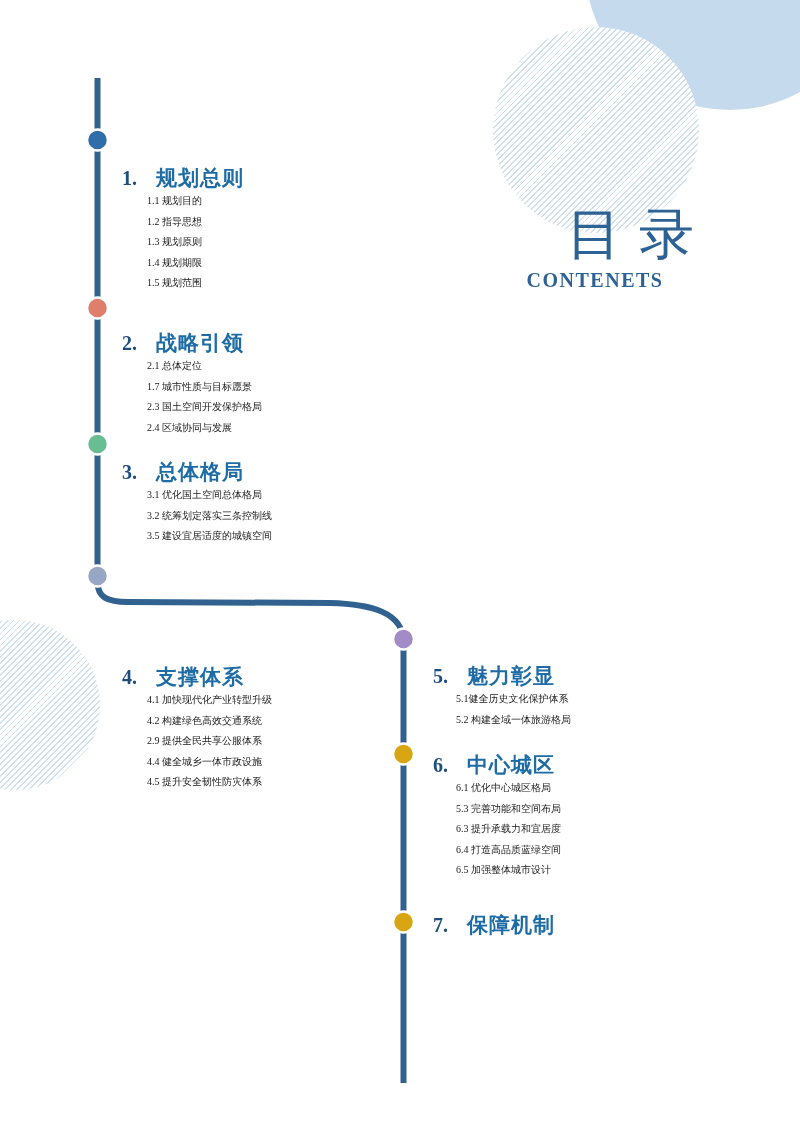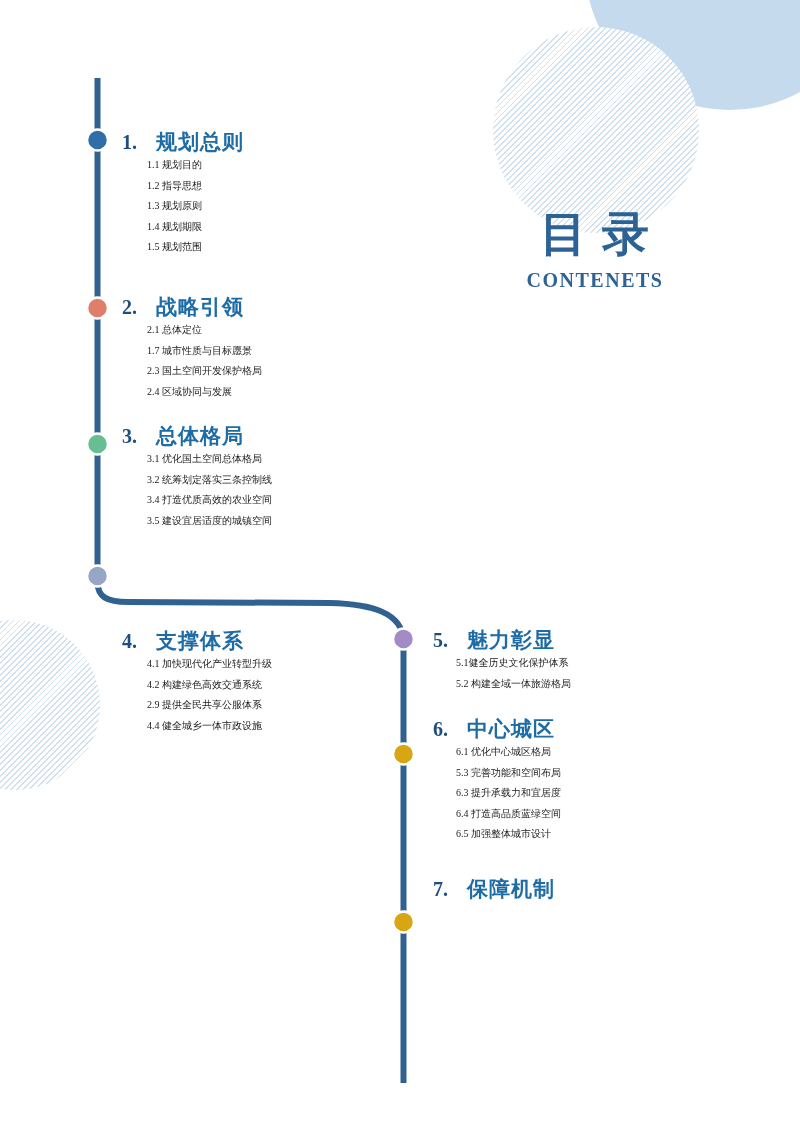--- a/index.html
+++ b/index.html
@@ -25,40 +25,41 @@
     z-index:1;
   }
   .circle-hatched-top{left:493px;top:27px;width:206px;height:206px;}
   .circle-hatched-left{left:-70px;top:620px;width:170px;height:170px;}
   
   .timeline{position:absolute;left:0;top:0;z-index:2;}
   .timeline path{stroke:var(--line,#31618f);}
   
   .toc-title{position:absolute;left:495px;top:210px;width:200px;text-align:center;z-index:3;}
   .toc-title-cn{
-    font-size:47px;line-height:48px;font-weight:700;letter-spacing:1px;
-    color:var(--title_blue,#2d6294);white-space:nowrap;
+    font-size:55px;line-height:48px;font-weight:400;letter-spacing:1px;
+    color:var(--title_blue,#2d6294);white-space:nowrap;text-align:right;
   }
   .toc-title-en{
     margin-top:12px;
     font-family:"Liberation Serif","DejaVu Serif",serif;
     font-size:20px;line-height:20px;font-weight:700;letter-spacing:1.5px;
     color:var(--title_blue,#2d6294);white-space:nowrap;text-align:center;
   }
   
   .section{position:absolute;z-index:3;white-space:nowrap;}
   .section-heading{display:flex;align-items:baseline;line-height:24px;}
   .section-num{
     font-family:"Liberation Serif","DejaVu Serif",serif;
     font-weight:700;font-size:20px;min-width:26px;margin-right:8px;
     color:var(--num_blue,#1d4e7e);
   }
   .section-title{
     font-weight:700;font-size:21px;letter-spacing:1px;
     color:var(--heading_blue,#1e6ca6);
+    margin-top:36px;
   }
   .section ul{
     list-style:none;margin:1px 0 0 0;padding:0 0 0 25px;
   }
   .section.right ul{padding-left:23px;}
   .section li{
     font-family:"Liberation Serif","DejaVu Serif",serif;
     font-size:10px;line-height:20.6px;color:var(--item_text,#1c1c1c);
   }
   .s1{left:122px;top:130px;}
@@ -120,35 +121,35 @@
 </div>
 
 <div class="section s3">
   <div class="section-heading">
     <span class="section-num">3.</span>
     <span class="section-title">总体格局</span>
   </div>
   <ul>
     <li>3.1 优化国土空间总体格局</li>
     <li>3.2 统筹划定落实三条控制线</li>
-    <li>3.4 打造优质高效的农业空间</li>
     <li>3.5 建设宜居适度的城镇空间</li>
   </ul>
 </div>
 
 <div class="section s4">
   <div class="section-heading">
     <span class="section-num">4.</span>
     <span class="section-title">支撑体系</span>
   </div>
   <ul>
     <li>4.1 加快现代化产业转型升级</li>
     <li>4.2 构建绿色高效交通系统</li>
     <li>2.9 提供全民共享公服体系</li>
     <li>4.4 健全城乡一体市政设施</li>
+    <li>4.5 提升安全韧性防灾体系</li>
   </ul>
 </div>
 
 <div class="section right s5">
   <div class="section-heading">
     <span class="section-num">5.</span>
     <span class="section-title">魅力彰显</span>
   </div>
   <ul>
     <li>5.1健全历史文化保护体系</li>

